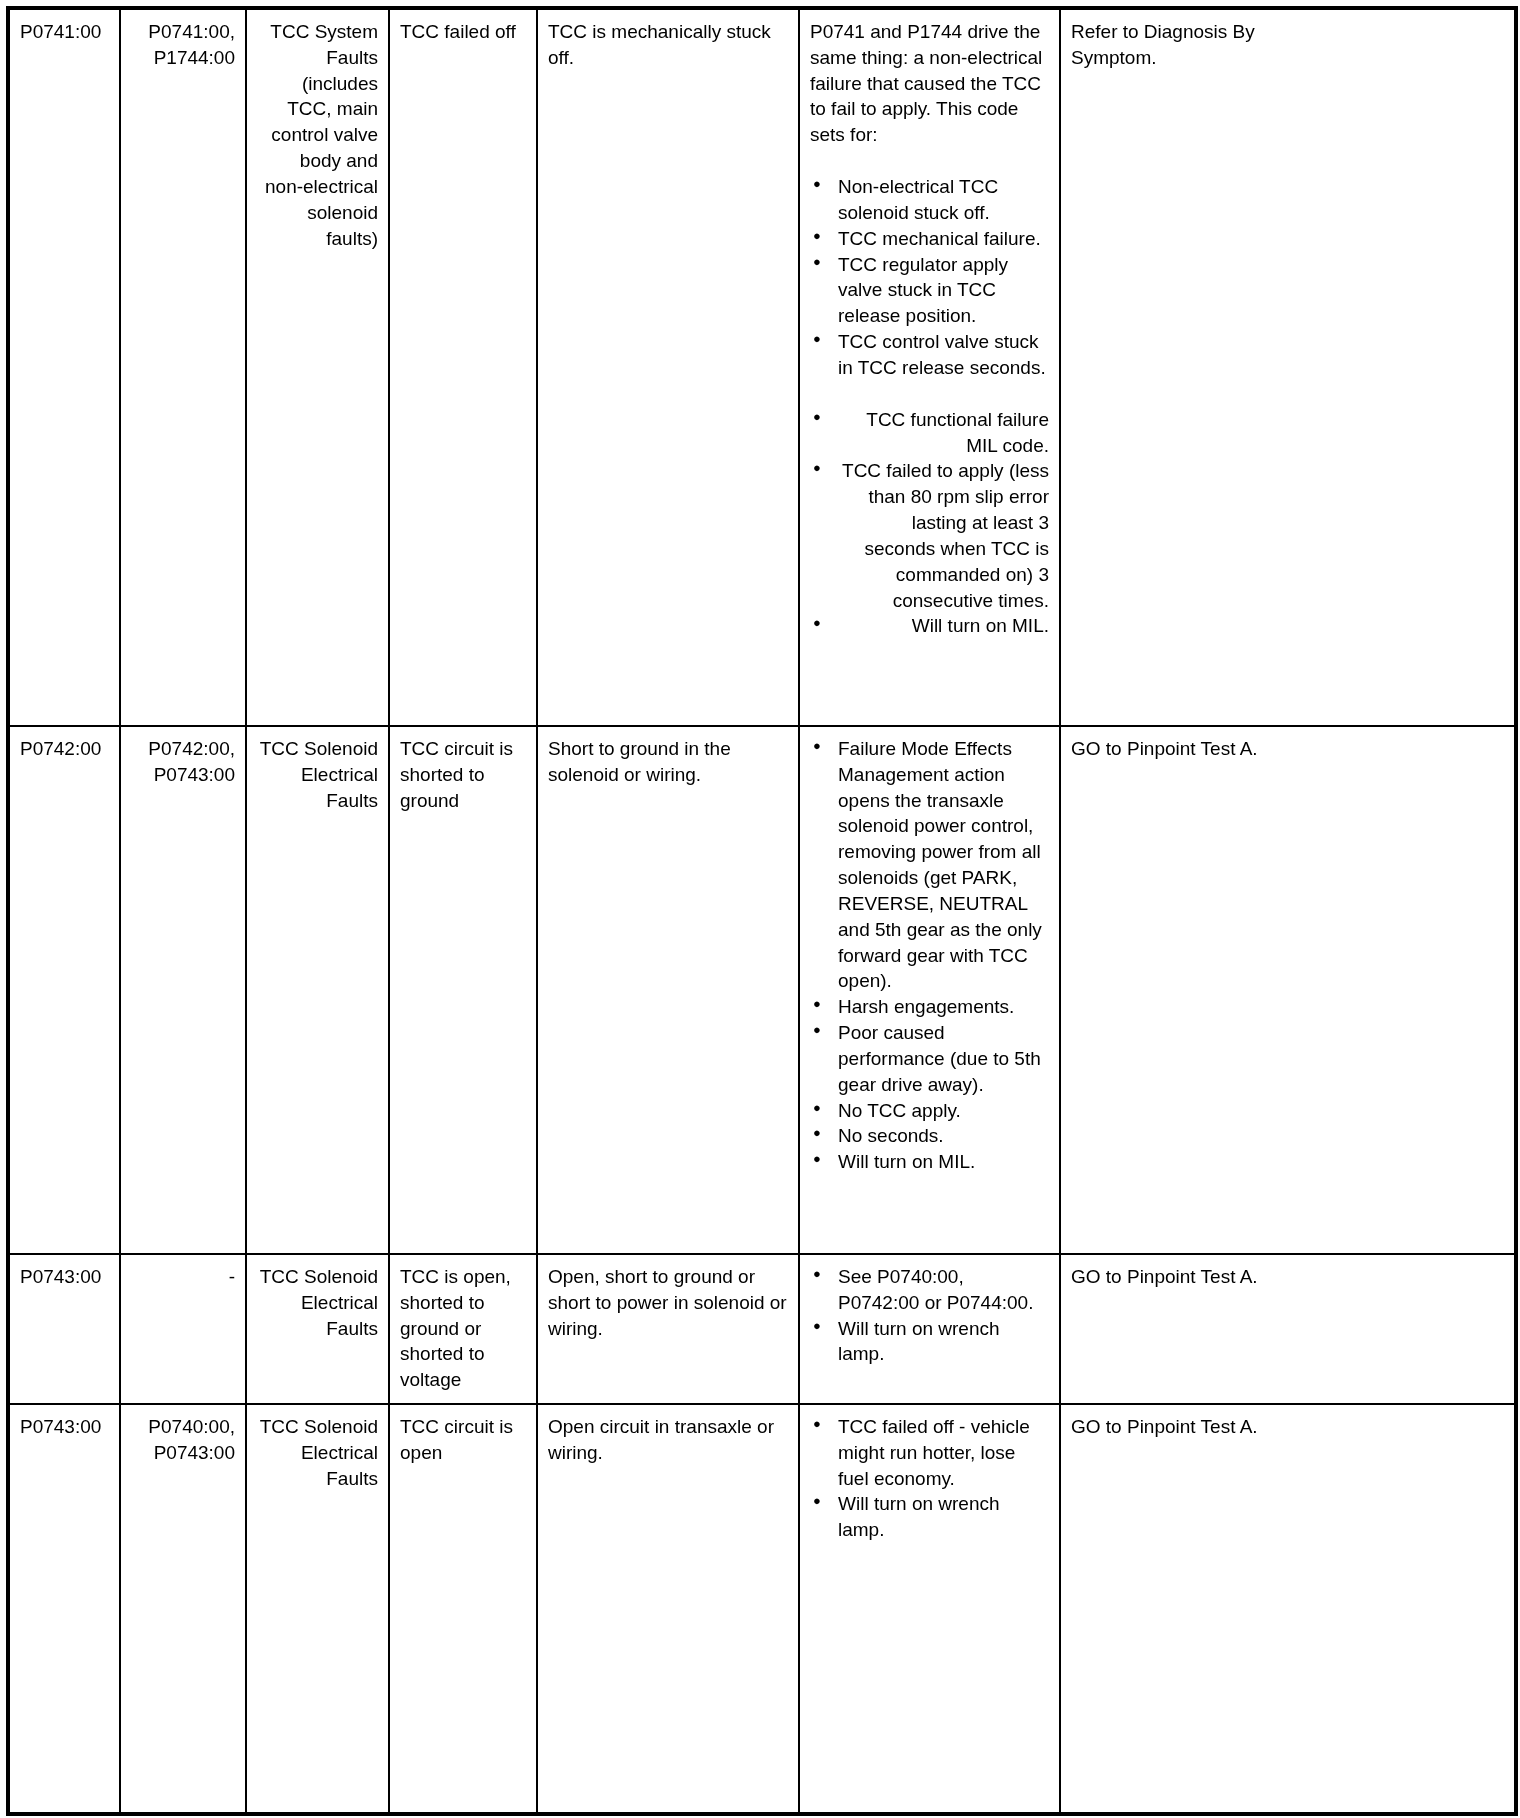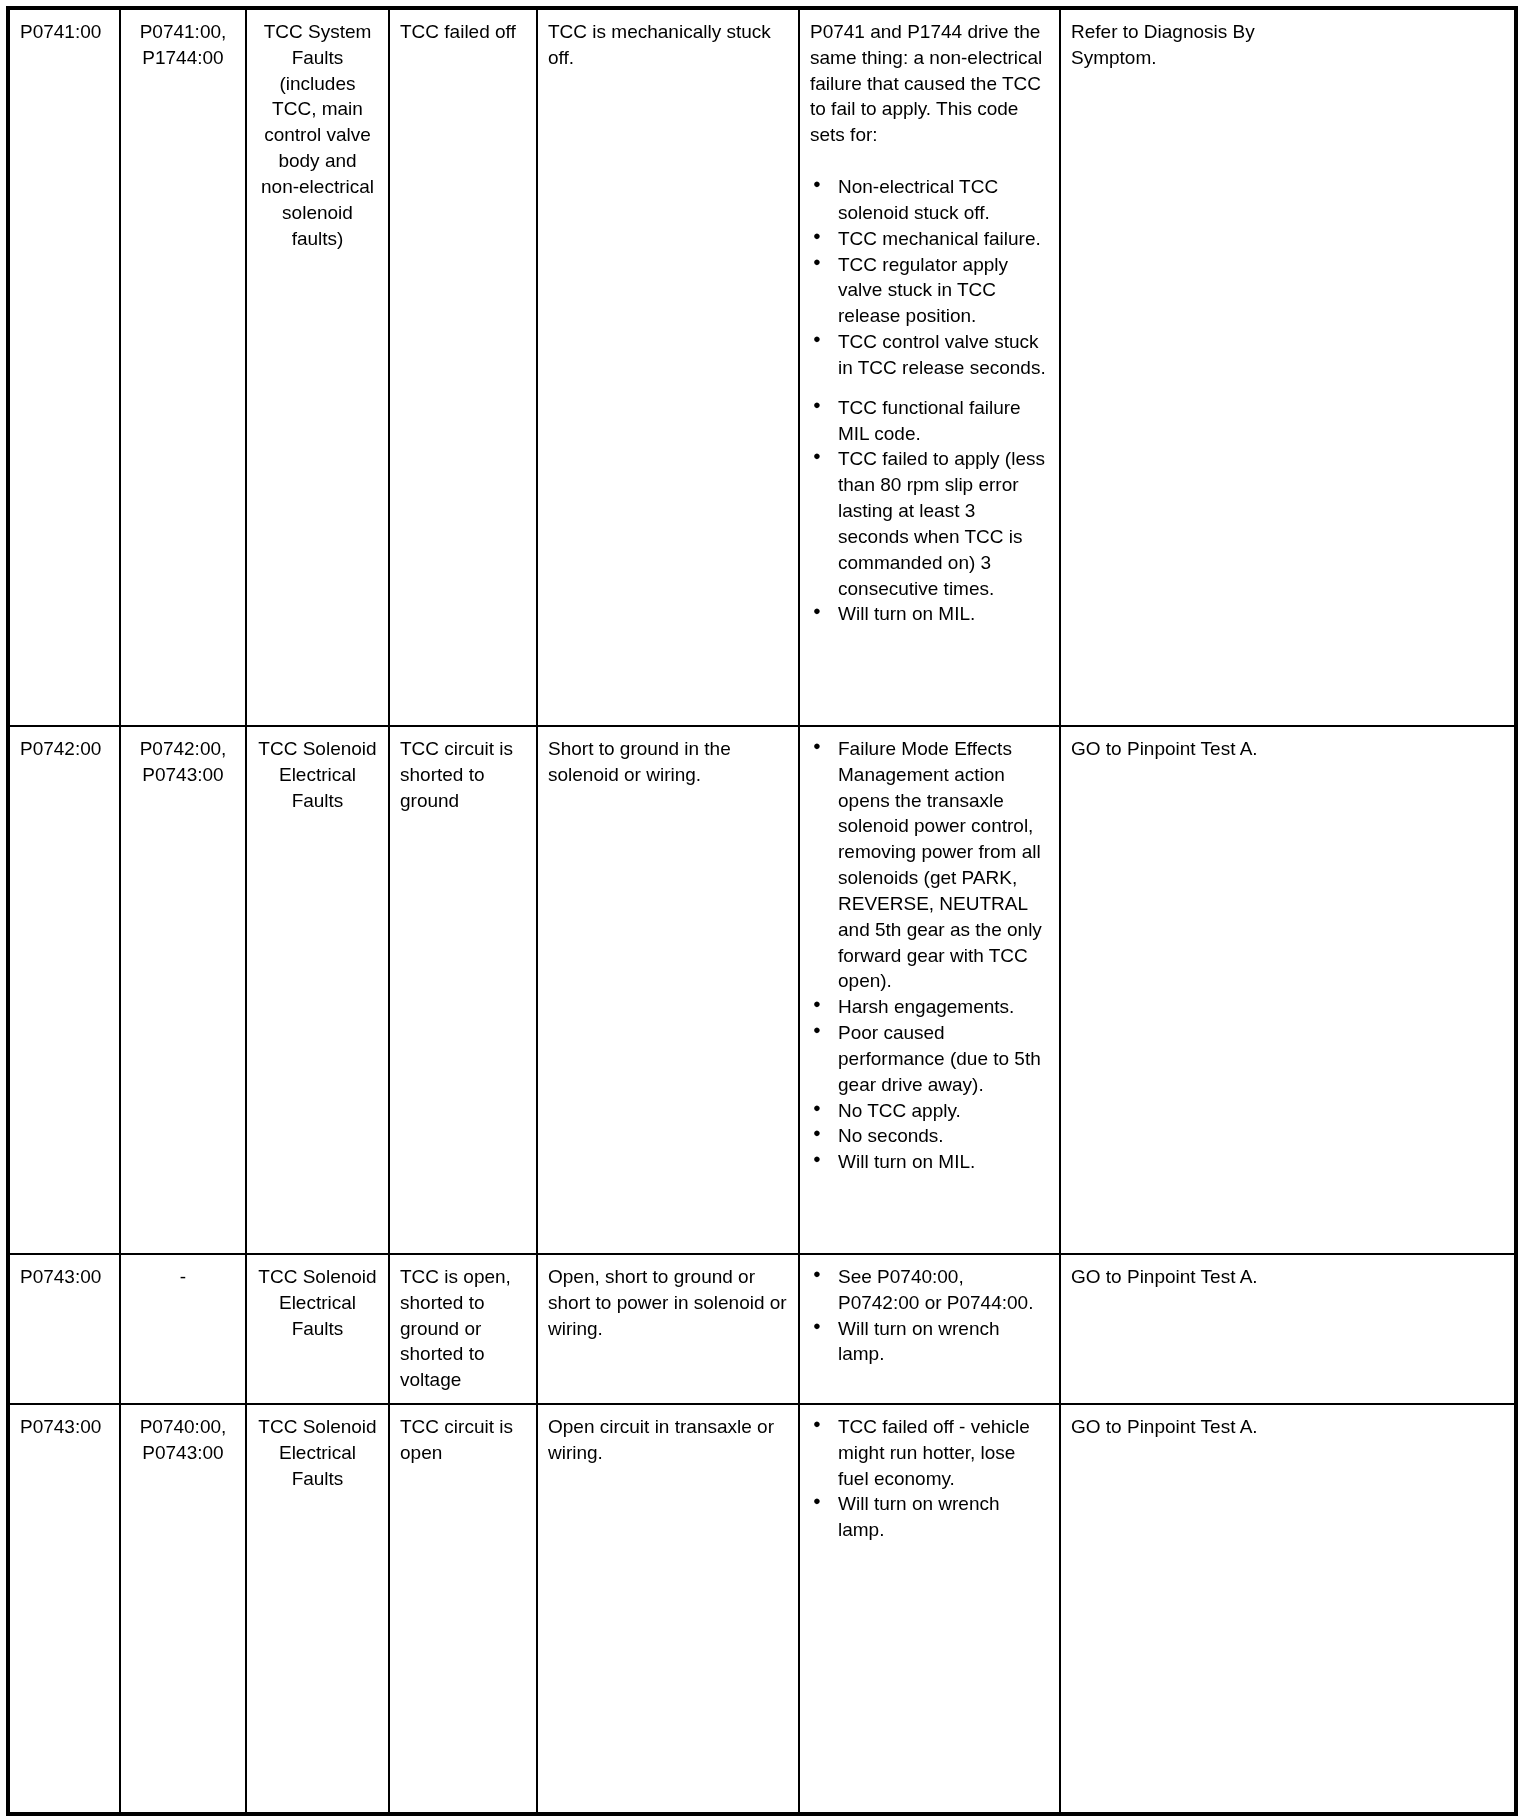--- a/index.html
+++ b/index.html
@@ -22,21 +22,21 @@
     background: #ffffff;
   }
   td {
     border: 2px solid #000000;
     vertical-align: top;
     padding: 9px 10px;
     font-size: 19px;
     line-height: 1.36;
     word-wrap: break-word;
   }
-  .center { text-align: center; }
+  .center { text-align: right; }
   p.intro {
     margin: 0 0 26px 0;
   }
   ul.bullets {
     margin: 0;
     padding: 0;
     list-style: none;
   }
   ul.bullets li {
     position: relative;
@@ -44,21 +44,22 @@
     margin: 0;
   }
   ul.bullets li::before {
     content: "\25CF";
     position: absolute;
     left: 3px;
     top: 1px;
     font-size: 13px;
   }
   ul.bullets + ul.bullets {
-    margin-top: 14px;
+    margin-top: 26px;
+    text-align: right;
   }
   .action-inner {
     max-width: 252px;
   }
   tr.row-1 { height: 718px; }
   tr.row-2 { height: 528px; }
   tr.row-3 { height: 150px; }
   tr.row-4 { height: 410px; }
 </style>
 </head>

